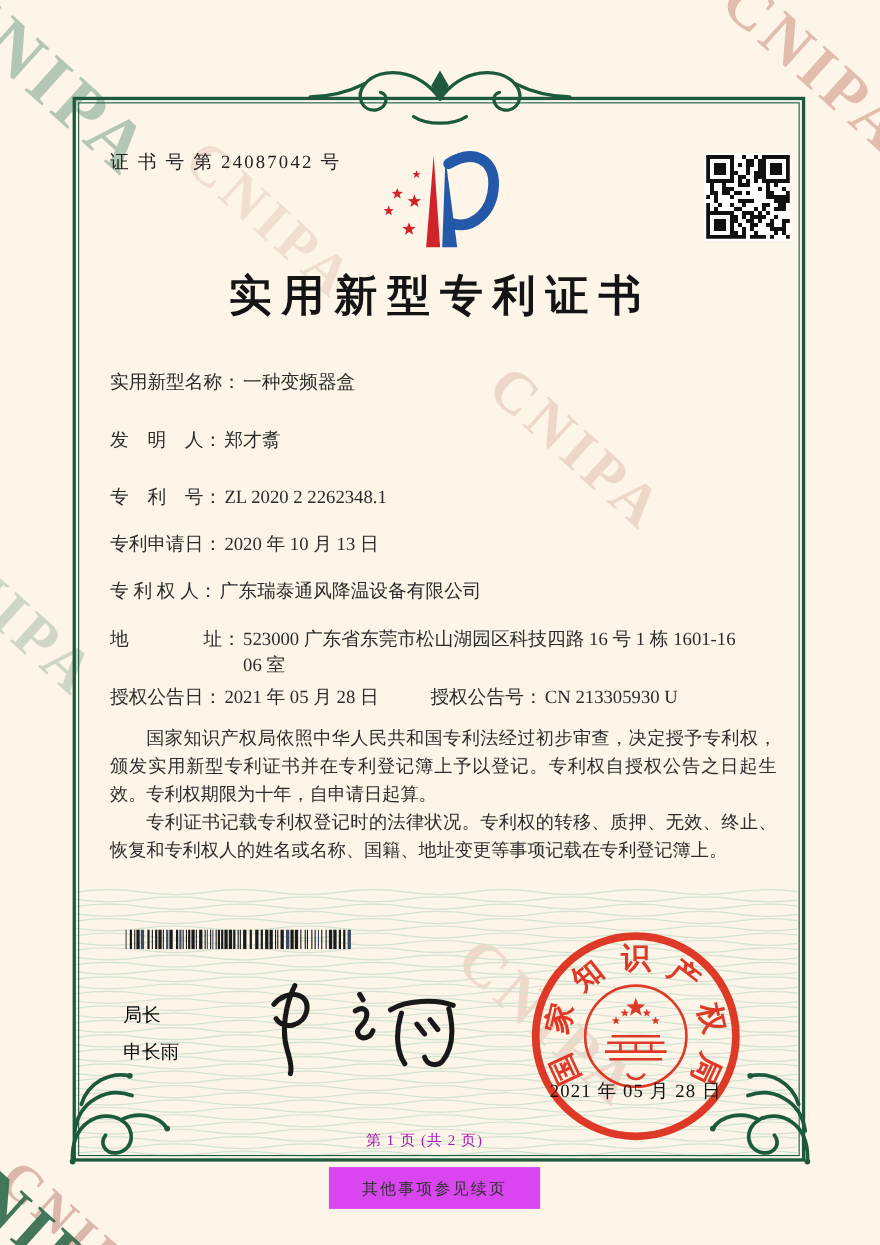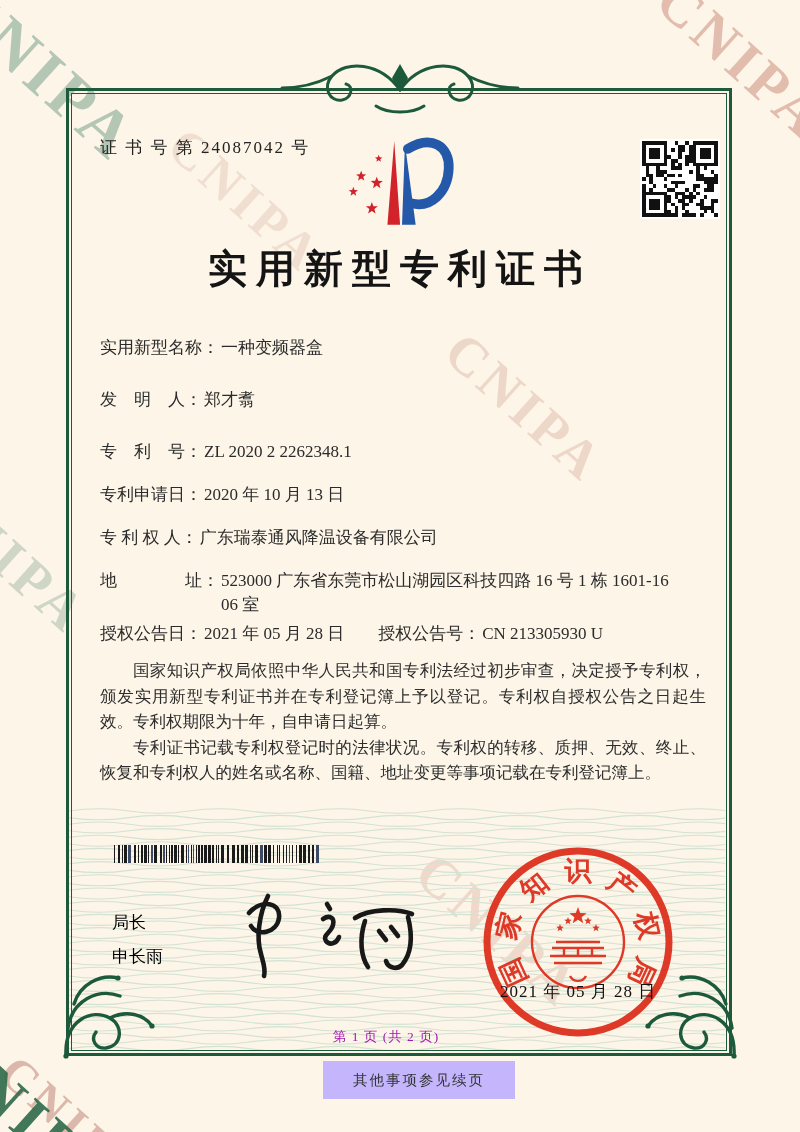--- a/index.html
+++ b/index.html
@@ -26,37 +26,37 @@
   .cert-no{position:absolute;left:100px;top:136px;font-size:17px;letter-spacing:2px;color:#222;}
   .logo{position:absolute;left:330px;top:126px;}
   .qr{position:absolute;left:640px;top:139px;width:80px;height:80px;background:#fff;padding:2px;box-sizing:border-box;}
   .title{position:absolute;left:0;top:242px;width:800px;text-align:center;
          font-size:39px;font-weight:bold;letter-spacing:9px;color:#141414;}
   
   .row{position:absolute;left:100px;display:flex;font-size:17px;color:#2b2b2b;line-height:24px;}
   .lab{white-space:pre;}
   .val{margin-left:2px;}
   .addr-val{width:452px;word-break:break-all;}
-  .grant{gap:34px;}
+  .grant{gap:47px;}
   .pair{display:flex;}
   
   .paras{position:absolute;left:100px;top:658px;width:606px;font-size:16.5px;line-height:25.5px;color:#2d2d2d;text-align:justify;}
   .paras p{margin:0;text-indent:2em;}
   .barcode{position:absolute;left:114px;top:845px;width:210px;height:18px;}
   
   .officer{position:absolute;left:112px;top:906px;font-family:"Liberation Sans",sans-serif;
            font-size:17px;color:#000000;line-height:34px;}
   .sig{position:absolute;left:228px;top:886px;}
   
   .seal{position:absolute;left:478px;top:842px;}
   .seal-date{position:absolute;left:478px;top:980px;width:200px;text-align:center;
              font-size:17px;letter-spacing:1px;color:#111;}
   .page-no{position:absolute;left:0;top:1028px;width:772px;text-align:center;font-size:13.5px;color:#a21caf;letter-spacing:1px;}
-  .cont-note{position:absolute;left:299px;top:1061px;width:192px;height:38px;background:#c4b5fd;
-             display:flex;align-items:center;justify-content:center;font-size:14.5px;color:#333;letter-spacing:2px;margin-left:24px;}
+  .cont-note{position:absolute;left:299px;top:1061px;width:192px;height:38px;background:#d946ef;
+             display:flex;align-items:center;justify-content:center;font-size:14.5px;color:#333;letter-spacing:2px;}
 </style>
 </head>
 <body>
 
 <div class="page">
 
   <div class="wm wm-tl">CNIPA</div>
   <div class="wm wm-tr">CNIPA</div>
   <div class="wm wm-c1">CNIPA</div>
   <div class="wm wm-rm">CNIPA</div>

